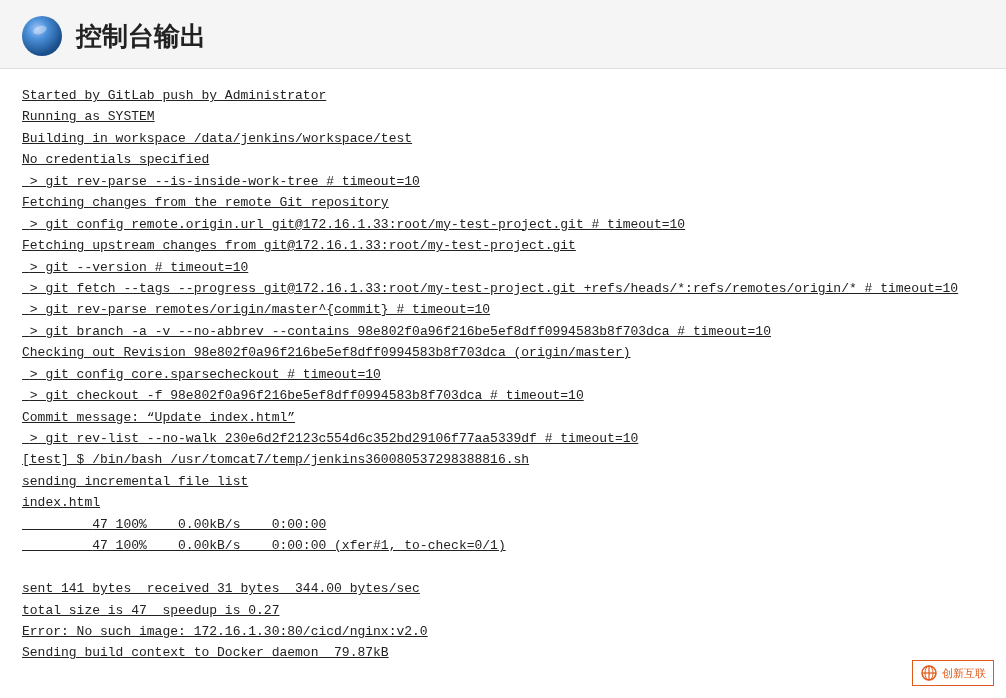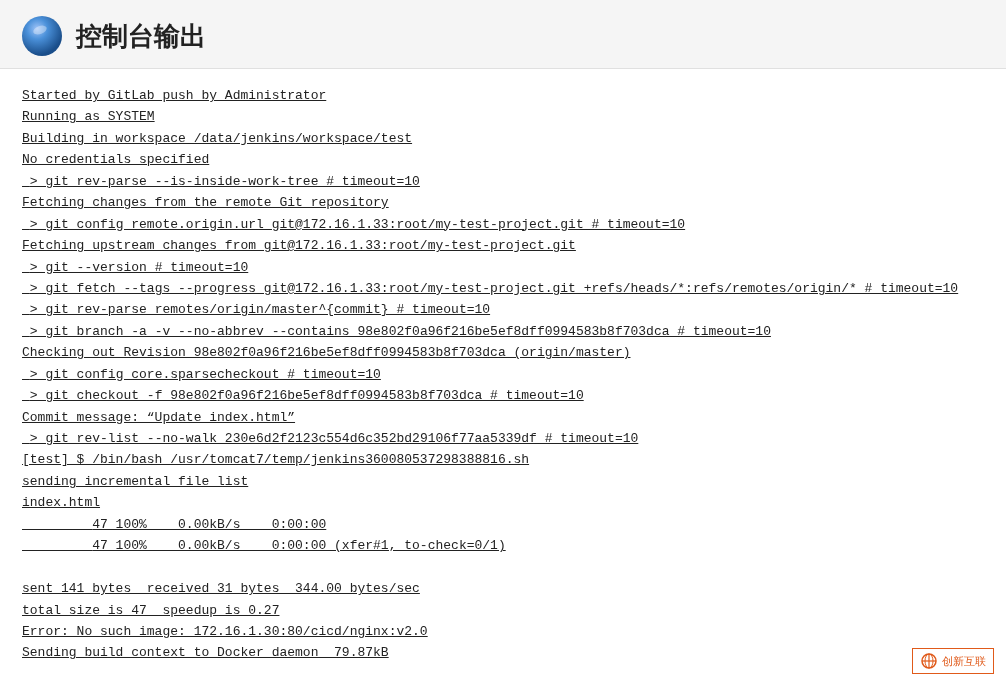--- a/index.html
+++ b/index.html
@@ -49,21 +49,21 @@
       font-size: 13px;
       color: #222222;
       line-height: 1.65;
       white-space: pre-wrap;
       word-break: break-all;
       text-decoration: underline;
     }
 
     .watermark {
       position: fixed;
-      bottom: 24px;
+      bottom: 12px;
       right: 12px;
       display: flex;
       align-items: center;
       gap: 4px;
     }
 
     .watermark-box {
       border: 1.5px solid #e05a1a;
       padding: 3px 7px;
       display: flex;

